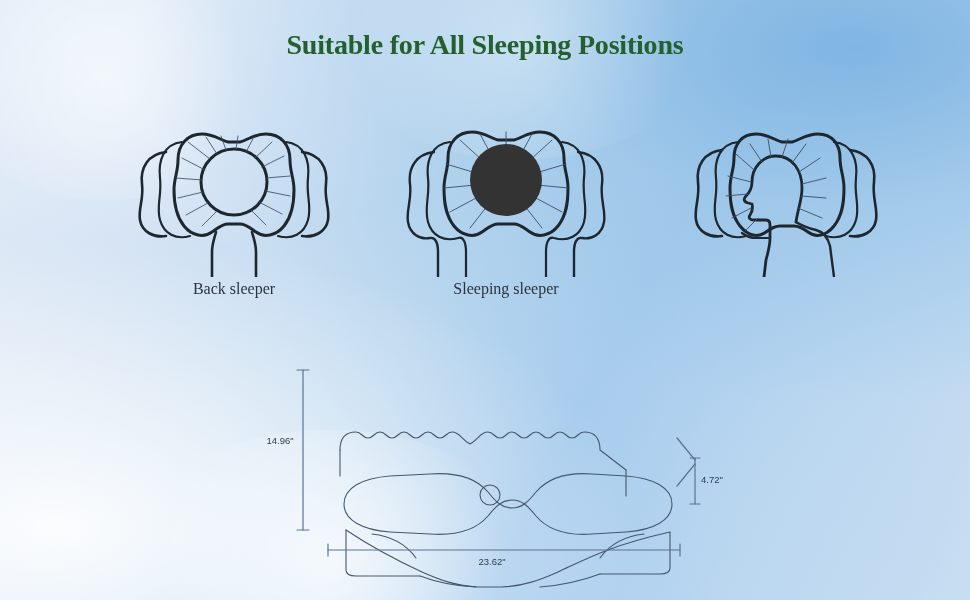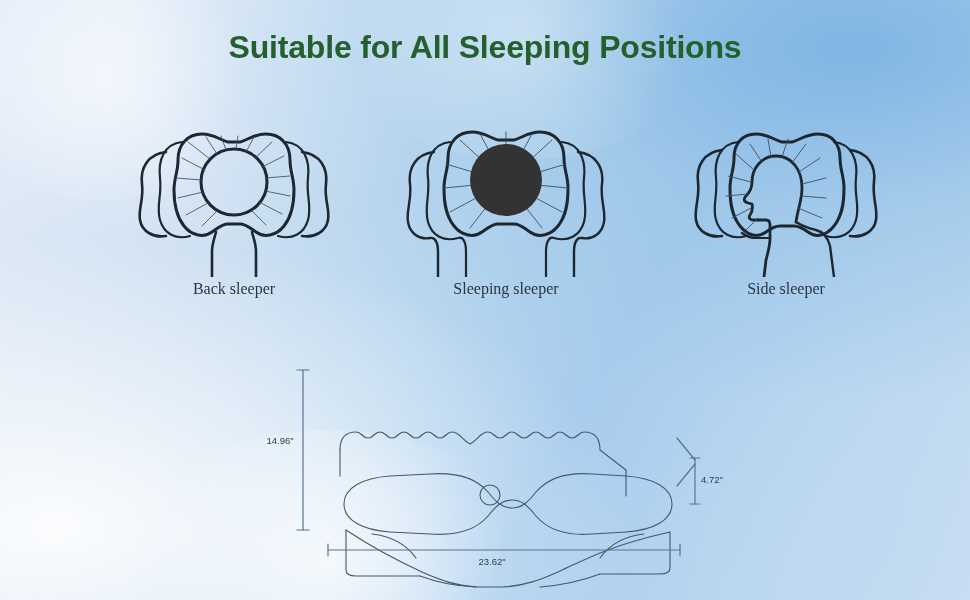--- a/index.html
+++ b/index.html
@@ -49,23 +49,23 @@
     background: radial-gradient(circle, rgba(255,255,255,0.38) 0%, rgba(255,255,255,0) 72%);
   }
 
   
   #title {
     position: absolute;
     left: 0;
     top: 29px;
     width: 970px;
     text-align: center;
-    font-family: Liberation Sans, sans-serif;
+    font-family: Liberation Serif, serif;
     font-weight: bold;
-    font-size: 32px;
+    font-size: 28px;
     letter-spacing: -0.2px;
     color: #23602e;
     white-space: nowrap;
   }
 
   
   #figures {
     position: absolute;
     left: 0;
     top: 112px;
@@ -289,21 +289,20 @@
             <line x1="145" y1="84" x2="170" y2="86"></line>
             <line x1="142" y1="96" x2="166" y2="106"></line>
             <line x1="98" y1="58" x2="80" y2="42"></line>
             <line x1="95" y1="70" x2="72" y2="64"></line>
             <line x1="92" y1="82" x2="70" y2="84"></line>
             <line x1="95" y1="96" x2="76" y2="106"></line>
             <line x1="102" y1="106" x2="90" y2="118"></line>
           </g>
         </g>
       </svg>
-      <div class="fig-label">Side sleeper</div>
     </div>
 
   </div>
 
   <div id="dimension-drawing">
     <svg width="490" height="240" viewBox="0 0 490 240">
       <g fill="none" stroke="#44586e" stroke-linecap="round" stroke-linejoin="round" stroke-width="1.1">
 
         <path d="M100 98
                  C100 86 106 80 116 80

